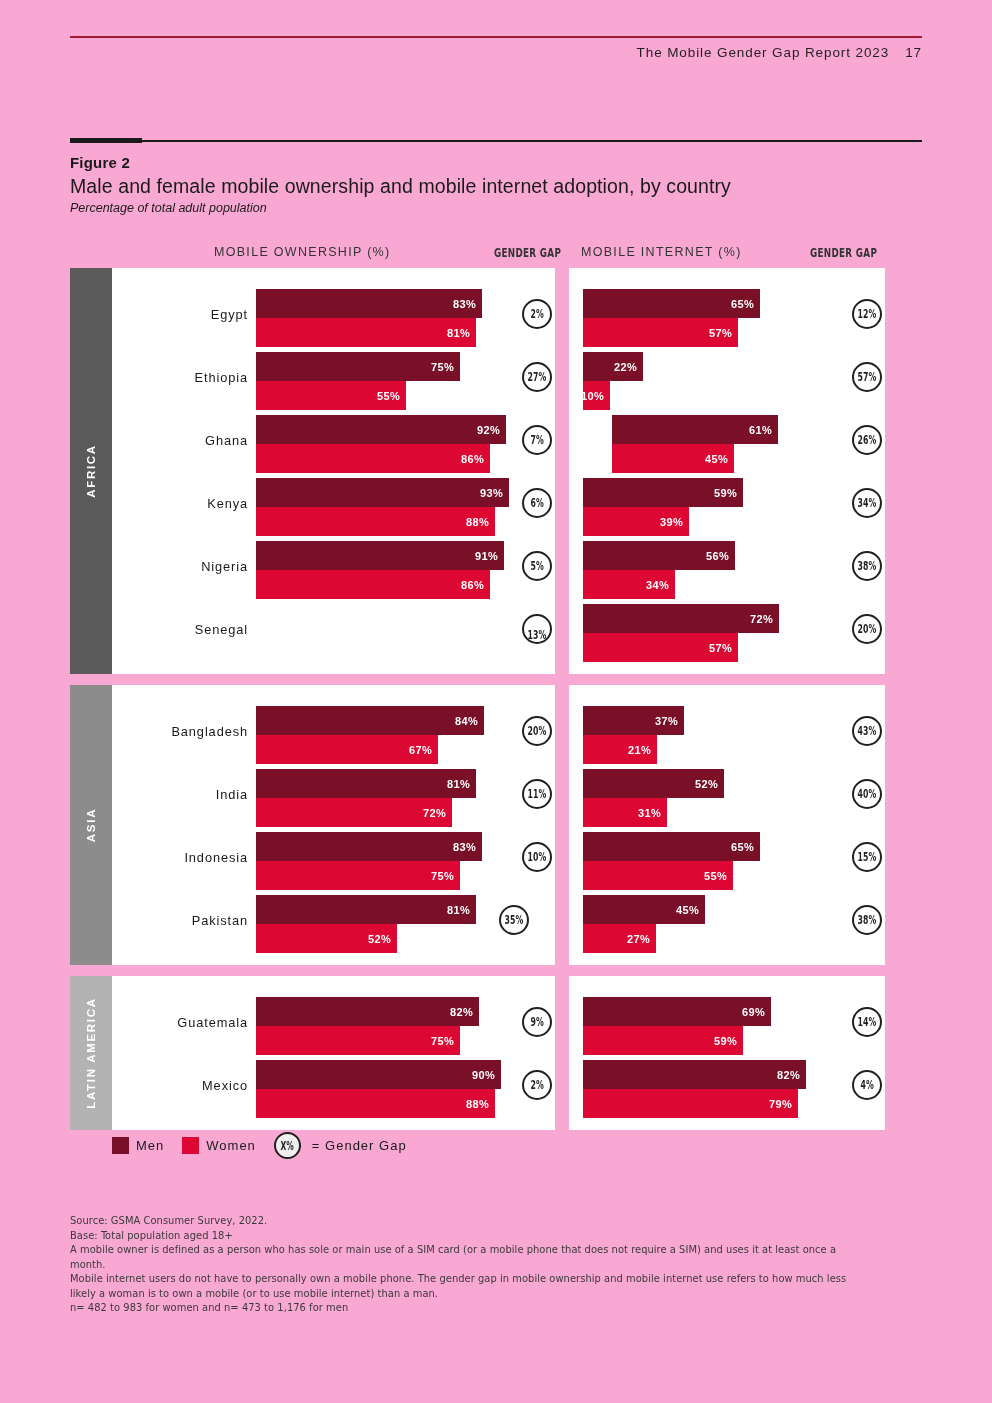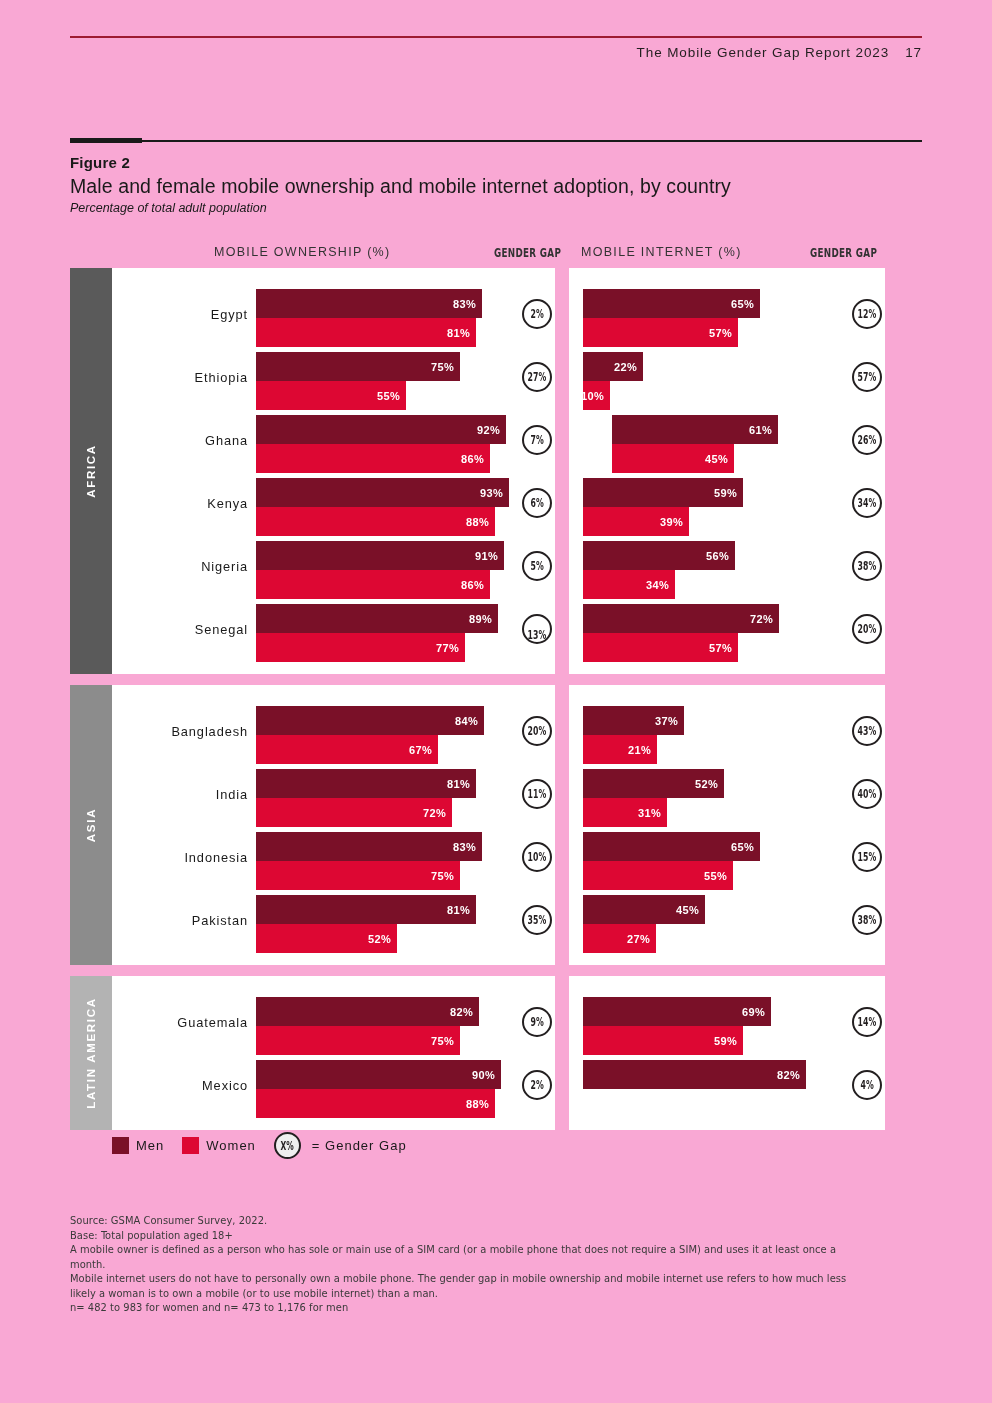--- a/index.html
+++ b/index.html
@@ -219,28 +219,20 @@
                 <div class="bar women" style="width: 234px;">
                   <span class="val">86%</span>
                 </div>
               </div>
               <div class="gap-circle" style="left: 410px;">
                 <span>5%</span>
               </div>
             </div>
             <div class="row" style="height: 63px; margin-top: 0px;">
               <div class="row-label">Senegal</div>
-              <div class="bars">
-                <div class="bar men" style="width: 242px;">
-                  <span class="val">89%</span>
-                </div>
-                <div class="bar women" style="width: 209px;">
-                  <span class="val">77%</span>
-                </div>
-              </div>
               <div class="gap-circle" style="left: 410px; align-items: flex-end;">
                 <span>13%</span>
               </div>
             </div>
           </div>
           <div class="panel internet">
             <div class="row" style="height: 63px; margin-top: 14px;">
               <div class="bars" style="left: 14px;">
                 <div class="bar men" style="width: 177px;">
                   <span class="val">65%</span>
@@ -372,21 +364,21 @@
             <div class="row" style="height: 63px; margin-top: 0px;">
               <div class="row-label">Pakistan</div>
               <div class="bars">
                 <div class="bar men" style="width: 220px;">
                   <span class="val">81%</span>
                 </div>
                 <div class="bar women" style="width: 141px;">
                   <span class="val">52%</span>
                 </div>
               </div>
-              <div class="gap-circle" style="left: 410px;">
+              <div class="gap-circle" style="left: 387px;">
                 <span>35%</span>
               </div>
             </div>
           </div>
           <div class="panel internet">
             <div class="row" style="height: 63px; margin-top: 14px;">
               <div class="bars" style="left: 14px;">
                 <div class="bar men" style="width: 101px;">
                   <span class="val">37%</span>
                 </div>
@@ -487,20 +479,23 @@
               </div>
               <div class="gap-circle" style="left: 283px;">
                 <span>14%</span>
               </div>
             </div>
             <div class="row" style="height: 63px; margin-top: 0px;">
               <div class="bars" style="left: 14px;">
                 <div class="bar men" style="width: 223px;">
                   <span class="val">82%</span>
                 </div>
+                <div class="bar women" style="width: 215px;">
+                  <span class="val">79%</span>
+                </div>
               </div>
               <div class="gap-circle" style="left: 283px;">
                 <span>4%</span>
               </div>
             </div>
           </div>
         </div>
       </div>
     </div>
 

